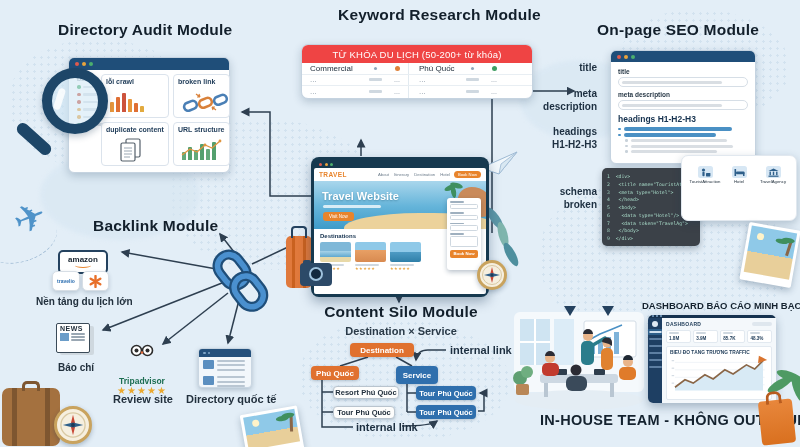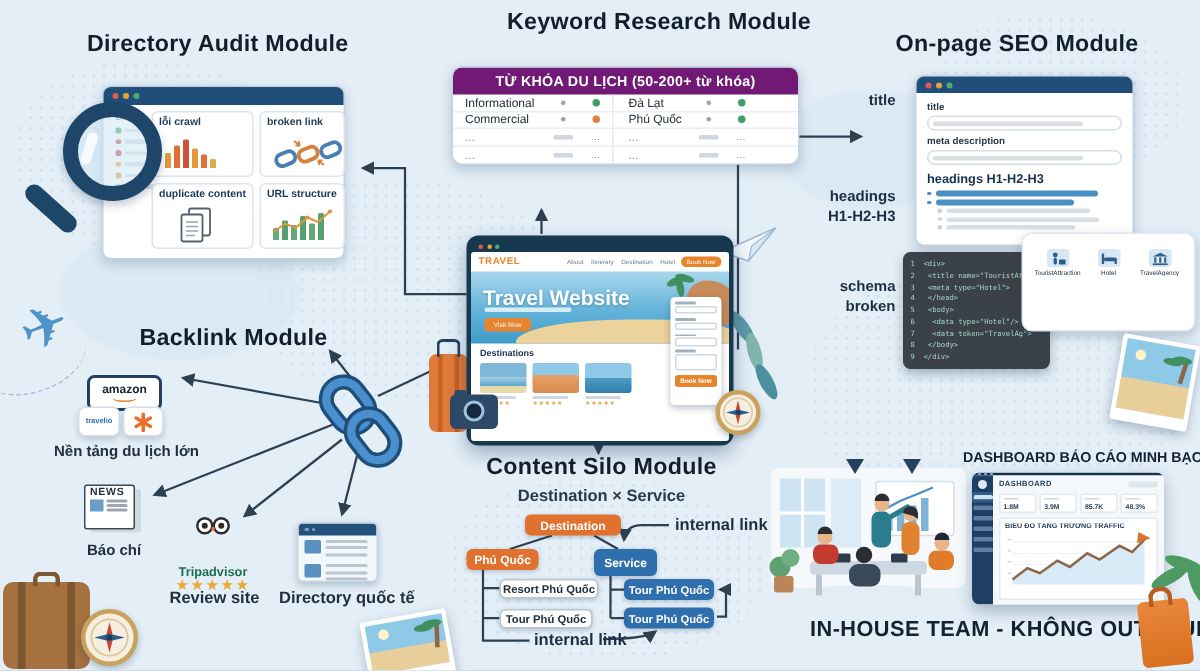--- a/index.html
+++ b/index.html
@@ -46,21 +46,21 @@
     border:10px solid #1d4668; border-radius:50%; background:rgba(206,229,244,.55);
     box-shadow:0 3px 6px rgba(20,50,80,.25); }
   .magnifier .glare { position:absolute; left:4px; top:10px; width:7px; height:22px;
     background:rgba(255,255,255,.8); border-radius:4px; transform:rotate(18deg); }
   .mag-handle { position:absolute; z-index:6; left:13px; top:133px; width:42px; height:12px;
     background:#1d4668; border-radius:6px; transform:rotate(42deg); }
 
   
   .ktable { position:absolute; z-index:2; left:301px; top:44px; width:232px; background:#fff;
     border:1px solid #c5d3e0; border-radius:7px; box-shadow:0 3px 8px rgba(25,55,85,.22); overflow:hidden;}
-  .khead { height:18px; background:#701a75; color:#fff; font-weight:bold; font-size:9.5px;
+  .khead { height:18px; background:#ef4444; color:#fff; font-weight:normal; font-size:9.5px;
     display:flex; align-items:center; justify-content:center; letter-spacing:.2px; }
   .ksub { display:flex; background:#d2e3f0; border-bottom:1px solid #c3d4e2; height:13px; align-items:center;
     font-size:8.5px; font-weight:bold; color:#1d3a57; }
   .ksub .c1 { width:107px; padding-left:8px; } .ksub .c2 { flex:1; padding-left:10px; border-left:1px solid #c3d4e2; height:100%; display:flex; align-items:center;}
   .krow { display:flex; align-items:center; height:11.5px; border-bottom:1px solid #e8eef3; font-size:8px; color:#22303d; }
   .krow .t1 { width:62px; padding-left:8px; white-space:nowrap; }
   .krow .dc { width:22px; display:flex; justify-content:center; }
   .krow .sep { width:1px; height:100%; background:#e2eaf0; }
   .krow .t2 { width:52px; padding-left:10px; white-space:nowrap; }
   .kdot { border-radius:50%; display:block; }
@@ -107,21 +107,21 @@
   .site-nav { height:13px; display:flex; align-items:center; padding:0 5px; gap:4px; }
   .site-logo { font-size:6.5px; font-weight:bold; color:#e8842c; letter-spacing:.4px; }
   .site-links { display:flex; gap:5px; margin-left:auto; }
   .site-links span { font-size:4.2px; color:#6b7b8a; white-space:nowrap; }
   .nav-cta { font-size:4.2px; color:#fff; background:#e8842c; border-radius:5px; padding:1px 4px; white-space:nowrap;}
   .hero { position:relative; height:48px; background:linear-gradient(180deg,#a9d6ec 0%,#66b5da 52%,#3e9bc9 100%); overflow:hidden;}
   .hero .sand { position:absolute; right:-8px; bottom:-14px; width:150px; height:30px; background:#ecd29b; border-radius:50% 40% 0 0; }
   .hero .rock { position:absolute; right:-6px; top:6px; width:34px; height:30px; background:#c98a5a; border-radius:40% 60% 30% 50%; }
   .hero .palm { position:absolute; right:24px; top:2px; width:18px; height:14px; }
   .hero .palm i { position:absolute; width:13px; height:5px; background:#3f8f5f; border-radius:50%; }
-  .hero-title { position:absolute; left:8px; top:9px; color:#fff; font-weight:bold; font-size:14px; text-shadow:0 1px 2px rgba(0,60,90,.35); }
+  .hero-title { position:absolute; left:8px; top:9px; color:#fff; font-weight:bold; font-size:11px; text-shadow:0 1px 2px rgba(0,60,90,.35); }
   .hero-sub { position:absolute; left:9px; top:24px; width:58px; height:2.5px; background:rgba(255,255,255,.75); border-radius:2px;}
   .hero-cta { position:absolute; left:9px; top:31px; font-size:4.5px; color:#fff; background:#e8842c; padding:2px 6px; border-radius:3px; }
   .content { padding:4px 6px; }
   .dest-h { font-size:6px; font-weight:bold; color:#16324f; }
   .dcards { display:flex; gap:4px; margin-top:3px; }
   .dcard { width:31px; }
   .dimg { height:20px; border-radius:2px; }
   .dline { width:24px; height:2px; background:#cfd8e0; border-radius:1px; margin:2px 0 1px; }
   .dstars { font-size:4px; color:#e8a33d; letter-spacing:.5px; line-height:1.1;}
   .bform { position:absolute; z-index:2; right:5px; top:30px; width:34px; height:72px; background:#fff;
@@ -355,37 +355,20 @@
   </div>
   <div class="magnifier">
       <div class="glare"></div>
     </div>
   <div class="mag-handle"></div>
 
   <div class="mod-title" style="left:318px;top:6px;margin-left:20px;">Keyword Research Module</div>
   <div class="ktable">
     <div class="khead">TỪ KHÓA DU LỊCH (50-200+ từ khóa)</div>
     <div class="krow">
-      <div class="t1">Informational</div>
-      <div class="dc">
-          <i class="kdot sm"></i>
-        </div>
-      <div class="dc">
-          <i class="kdot gr"></i>
-        </div>
-      <div class="sep"></div>
-      <div class="t2">Đà Lạt</div>
-      <div class="dc">
-          <i class="kdot sm"></i>
-        </div>
-      <div class="dc">
-          <i class="kdot gr"></i>
-        </div>
-    </div>
-    <div class="krow">
       <div class="t1">Commercial</div>
       <div class="dc">
           <i class="kdot sm"></i>
         </div>
       <div class="dc">
           <i class="kdot or"></i>
         </div>
       <div class="sep"></div>
       <div class="t2">Phú Quốc</div>
       <div class="dc">
@@ -418,20 +401,22 @@
       <div class="t2 muted">...</div>
       <div class="dc">
           <i class="kbar"></i>
         </div>
       <div class="dc muted" style="font-size:7px">...</div>
     </div>
   </div>
 
   <div class="mod-title" style="left:597px;top:21px;">On-page SEO Module</div>
   <div class="side-label" style="left:502px;top:62px;">title</div>
+  <div class="side-label" style="left:502px;top:88px;">meta
+description</div>
   <div class="side-label" style="left:502px;top:126px;">headings
 H1-H2-H3</div>
   <div class="side-label" style="left:502px;top:186px;">schema
 broken</div>
 
   <div class="browser" style="left:610px;top:50px;width:146px;height:114px;">
     <div class="tbar" style="height:11px">
         <i class="d1"></i>
         <i class="d2"></i>
         <i class="d3"></i>

